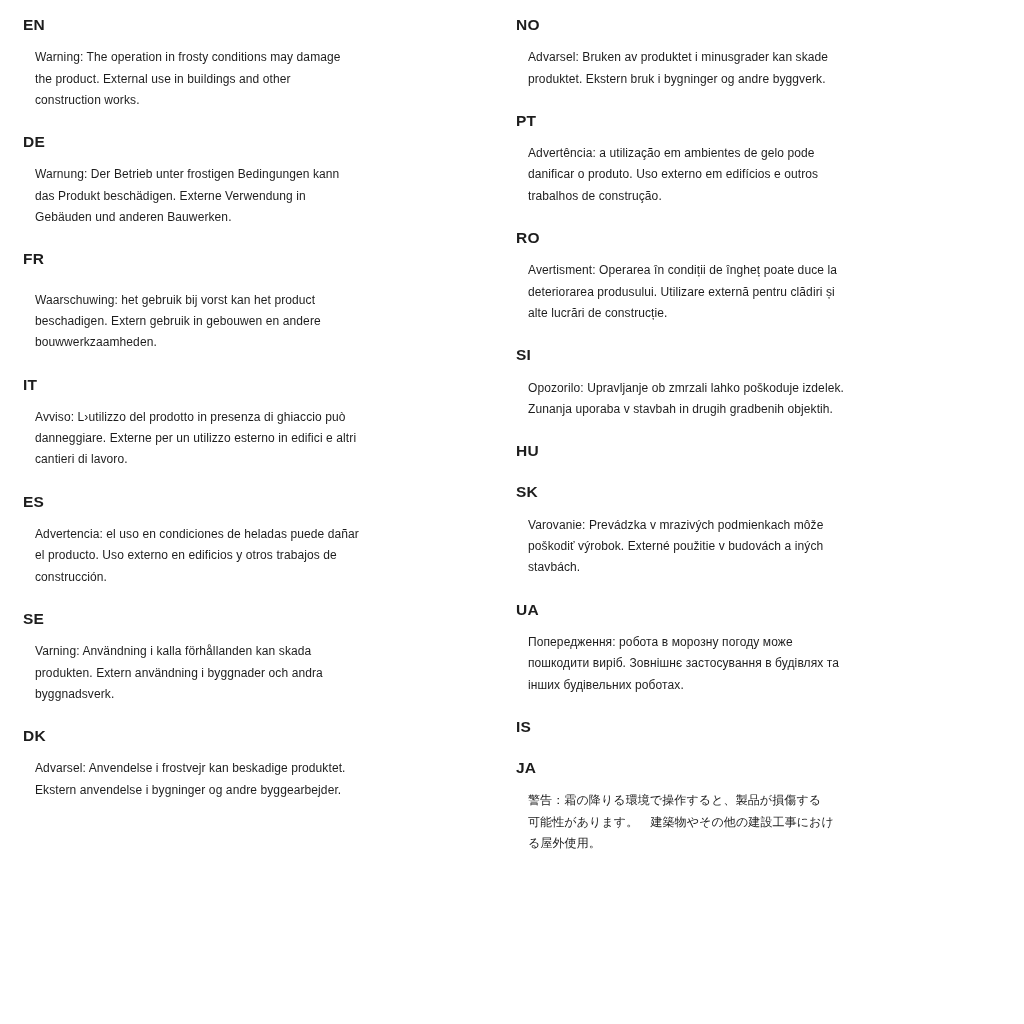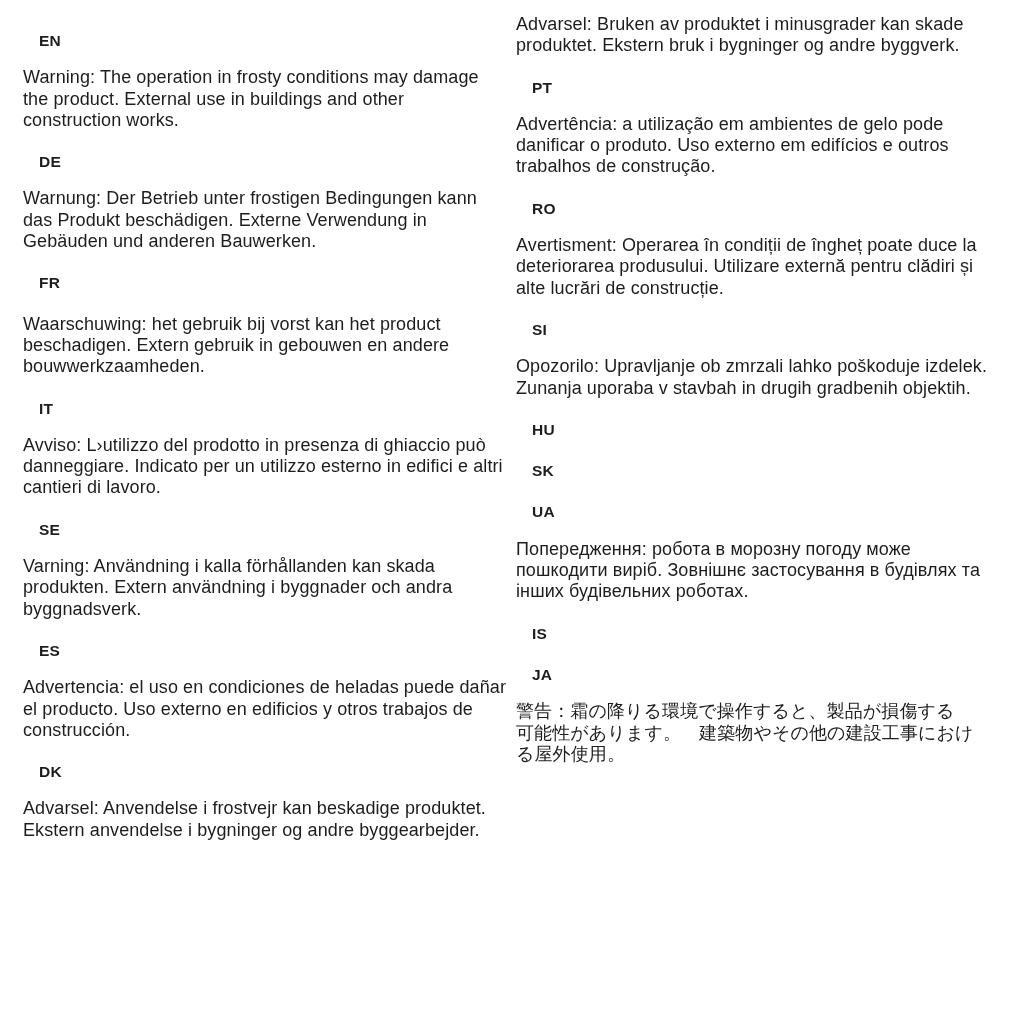--- a/index.html
+++ b/index.html
@@ -24,27 +24,27 @@
     width: 493px;
     flex: none;
   }
   .lang-section {
     margin: 0 0 20px 0;
   }
   .lang-code {
     font-size: 15.5px;
     font-weight: bold;
     line-height: 21.3px;
-    margin: 16px;
+    margin: 0;
     letter-spacing: 0.2px;
   }
   .lang-text {
-    font-size: 18px;
+    font-size: 12px;
     line-height: 21.3px;
-    margin: 0;
+    margin: 12px;
     white-space: pre-line;
     letter-spacing: 0.1px;
   }
 </style>
 </head>
 <body>
 
 <div class="page">
 
   <div class="col">
@@ -64,44 +64,45 @@
       <div class="lang-code">FR</div>
     </div>
     <div class="lang-section">
       <p class="lang-text">Waarschuwing: het gebruik bij vorst kan het product
 beschadigen. Extern gebruik in gebouwen en andere
 bouwwerkzaamheden.</p>
     </div>
     <div class="lang-section">
       <div class="lang-code">IT</div>
       <p class="lang-text">Avviso: L›utilizzo del prodotto in presenza di ghiaccio può
-danneggiare. Indicato per un utilizzo esterno in edifici e altri
+danneggiare. Externe per un utilizzo esterno in edifici e altri
 cantieri di lavoro.</p>
+    </div>
+    <div class="lang-section">
+      <div class="lang-code">ES</div>
+      <p class="lang-text">Advertencia: el uso en condiciones de heladas puede dañar
+el producto. Uso externo en edificios y otros trabajos de
+construcción.</p>
     </div>
     <div class="lang-section">
       <div class="lang-code">SE</div>
       <p class="lang-text">Varning: Användning i kalla förhållanden kan skada
 produkten. Extern användning i byggnader och andra
 byggnadsverk.</p>
-    </div>
-    <div class="lang-section">
-      <div class="lang-code">ES</div>
-      <p class="lang-text">Advertencia: el uso en condiciones de heladas puede dañar
-el producto. Uso externo en edificios y otros trabajos de
-construcción.</p>
     </div>
     <div class="lang-section">
       <div class="lang-code">DK</div>
       <p class="lang-text">Advarsel: Anvendelse i frostvejr kan beskadige produktet.
 Ekstern anvendelse i bygninger og andre byggearbejder.</p>
     </div>
   </div>
 
   <div class="col">
     <div class="lang-section">
+      <div class="lang-code">NO</div>
       <p class="lang-text">Advarsel: Bruken av produktet i minusgrader kan skade
 produktet. Ekstern bruk i bygninger og andre byggverk.</p>
     </div>
     <div class="lang-section">
       <div class="lang-code">PT</div>
       <p class="lang-text">Advertência: a utilização em ambientes de gelo pode
 danificar o produto. Uso externo em edifícios e outros
 trabalhos de construção.</p>
     </div>
     <div class="lang-section">
@@ -113,20 +114,23 @@
     <div class="lang-section">
       <div class="lang-code">SI</div>
       <p class="lang-text">Opozorilo: Upravljanje ob zmrzali lahko poškoduje izdelek.
 Zunanja uporaba v stavbah in drugih gradbenih objektih.</p>
     </div>
     <div class="lang-section">
       <div class="lang-code">HU</div>
     </div>
     <div class="lang-section">
       <div class="lang-code">SK</div>
+      <p class="lang-text">Varovanie: Prevádzka v mrazivých podmienkach môže
+poškodiť výrobok. Externé použitie v budovách a iných
+stavbách.</p>
     </div>
     <div class="lang-section">
       <div class="lang-code">UA</div>
       <p class="lang-text">Попередження: робота в морозну погоду може
 пошкодити виріб. Зовнішнє застосування в будівлях та
 інших будівельних роботах.</p>
     </div>
     <div class="lang-section">
       <div class="lang-code">IS</div>
     </div>

